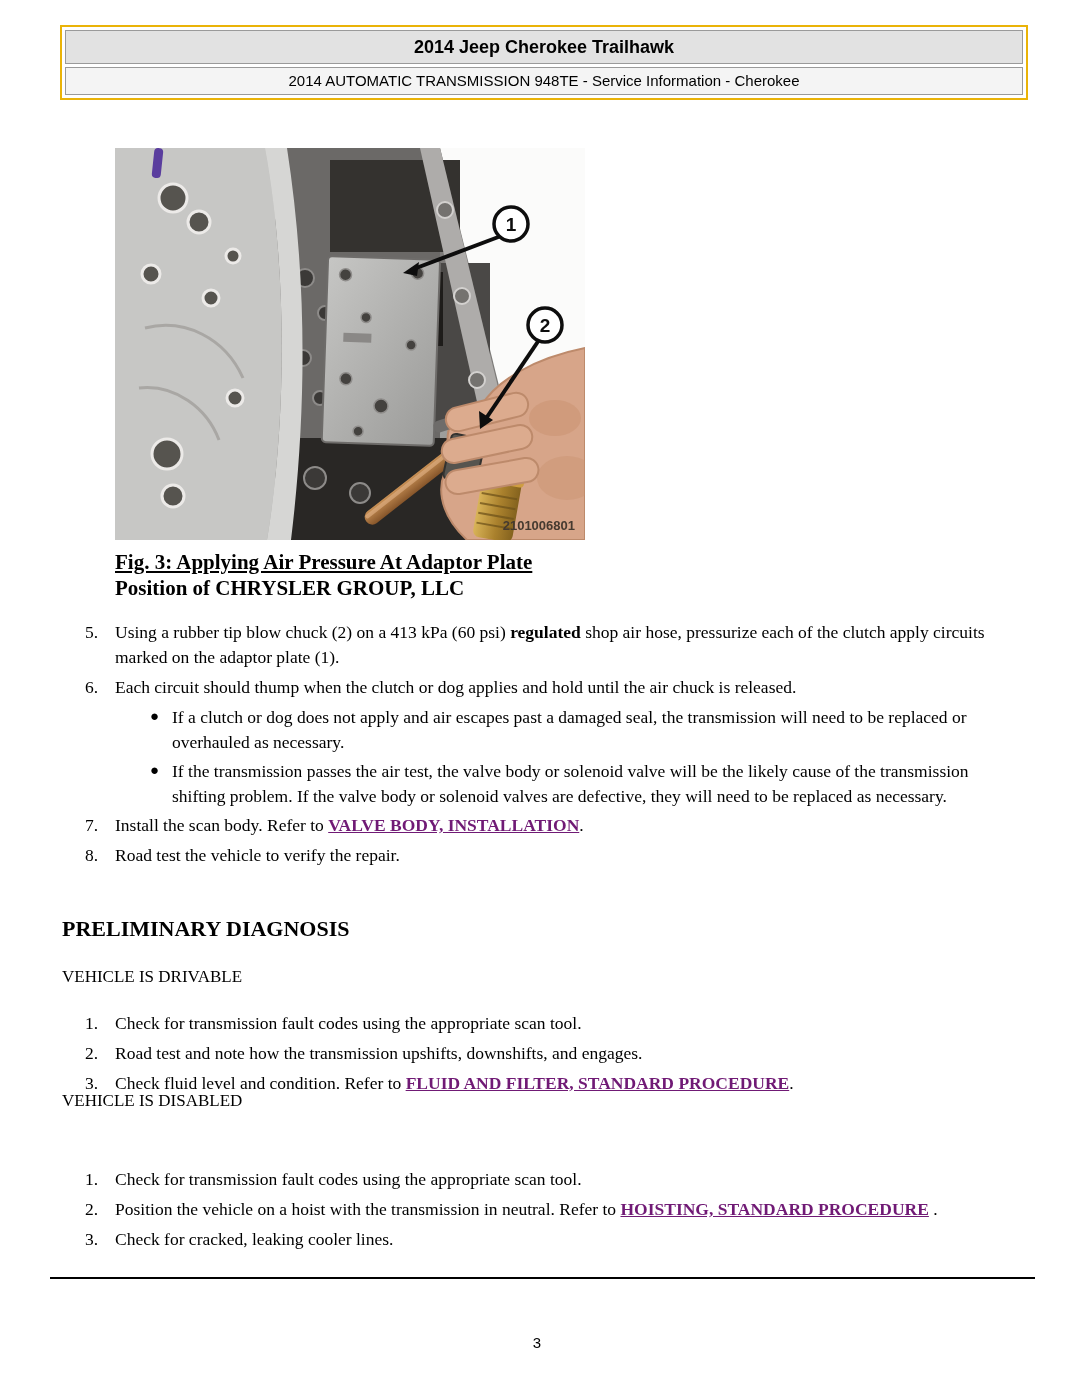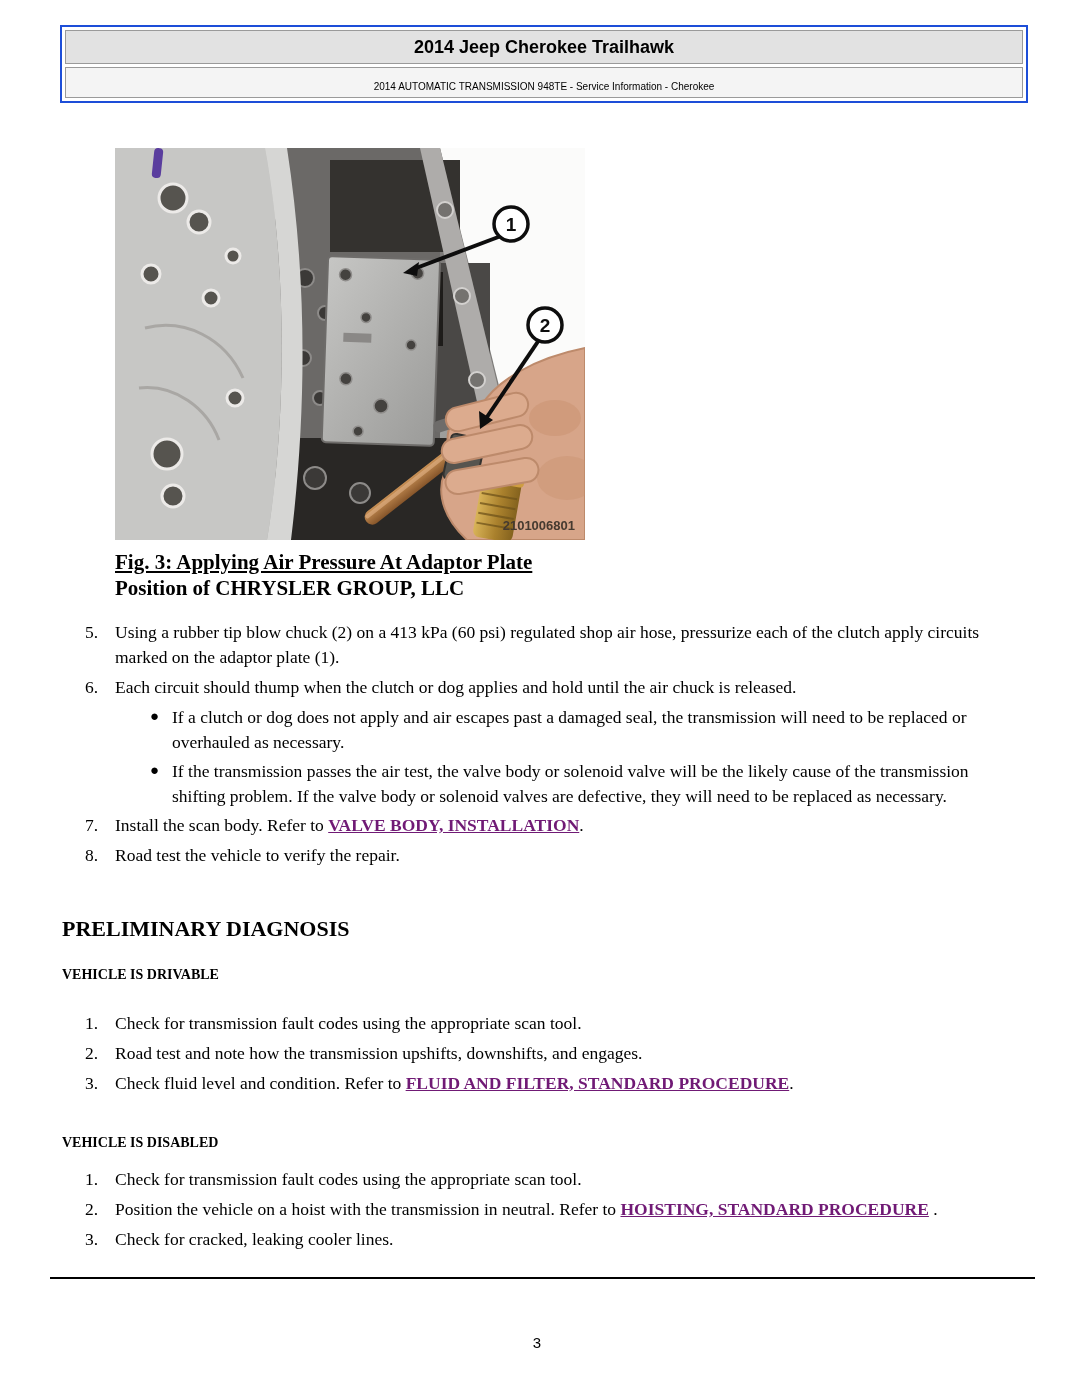--- a/index.html
+++ b/index.html
@@ -1,44 +1,44 @@
 <!DOCTYPE html>
 <html><head>
 <meta charset="utf-8">
 <style>
   html,body{margin:0;padding:0;background:#ffffff;}
   body{width:1074px;height:1394px;font-family:"Liberation Serif",serif;color:#000;}
   .page{position:relative;width:1074px;height:1394px;background:#fff;overflow:hidden;}
 
   
-  .header-table{position:absolute;left:60px;top:25px;width:968px;border:2px solid #1d4ed8;
+  .header-table{position:absolute;left:60px;top:25px;width:968px;border:2px solid #eab308;
     background:#fff;padding:3px;box-sizing:border-box;}
   .header-row{border:1px solid #9a9a9a;text-align:center;
     font-family:"Liberation Sans",sans-serif;box-sizing:border-box;}
   .header-row.title{background:#e2e2e2;font-weight:bold;font-size:18px;padding:6px 4px 5px;}
-  .header-row.subtitle{background:#f4f4f4;font-size:10px;margin-top:3px;padding:13px 4px 5px;}
+  .header-row.subtitle{background:#f4f4f4;font-size:15px;margin-top:3px;padding:4px 4px 5px;}
 
   
   .figure-wrap{position:absolute;left:115px;top:148px;width:470px;height:392px;}
   .figure-wrap svg{display:block;width:470px;height:392px;}
   .fig-caption{position:absolute;left:115px;top:549px;width:700px;
     font-size:21px;font-weight:bold;line-height:26px;}
   .fig-caption .cap-title{text-decoration:underline;}
 
   
   .list-block{position:absolute;left:62px;width:956px;font-size:17.5px;line-height:25px;}
   .li{position:relative;padding-left:53px;margin-bottom:5px;}
   .li .num{position:absolute;left:23px;top:0;}
   .bullet-item{position:relative;padding-left:110px;margin-bottom:6px;}
   .bullet-item .dot{position:absolute;left:88px;top:-1px;font-size:15px;}
   .doc-link{font-weight:bold;text-decoration:underline;color:#701a75;cursor:pointer;}
-  .b{font-weight:normal;}
+  .b{font-weight:bold;}
 
   .h1{position:absolute;left:62px;font-size:22px;font-weight:bold;}
-  .h2{position:absolute;left:62px;font-size:14px;font-weight:bold;}
+  .h2{position:absolute;left:62px;font-size:17px;font-weight:normal;}
 
   .rule{position:absolute;left:50px;width:985px;border-top:2px solid #000;height:0;}
   .page-number{position:absolute;left:0;top:1334px;width:100%;text-align:center;
     font-family:"Liberation Sans",sans-serif;font-size:15px;}
 </style>
 </head>
 <body>
 
 <div class="page">
 
@@ -232,21 +232,21 @@
     <div class="li">
       <span class="num">2.</span>
       <span>Road test and note how the transmission upshifts, downshifts, and engages.</span>
     </div>
     <div class="li">
       <span class="num">3.</span>
       <span><span>Check fluid level and condition. Refer to </span><span class="doc-link">FLUID AND FILTER, STANDARD PROCEDURE</span><span>.</span></span>
     </div>
   </div>
 
-  <div class="h2" style="top:1135px;">VEHICLE IS DISABLED</div>
+  <div class="h2" style="top:1091px;">VEHICLE IS DISABLED</div>
 
   <div class="list-block" style="top:1167px;">
     <div class="li">
       <span class="num">1.</span>
       <span>Check for transmission fault codes using the appropriate scan tool.</span>
     </div>
     <div class="li">
       <span class="num">2.</span>
       <span><span>Position the vehicle on a hoist with the transmission in neutral. Refer to </span><span class="doc-link">HOISTING, STANDARD PROCEDURE</span><span> .</span></span>
     </div>

